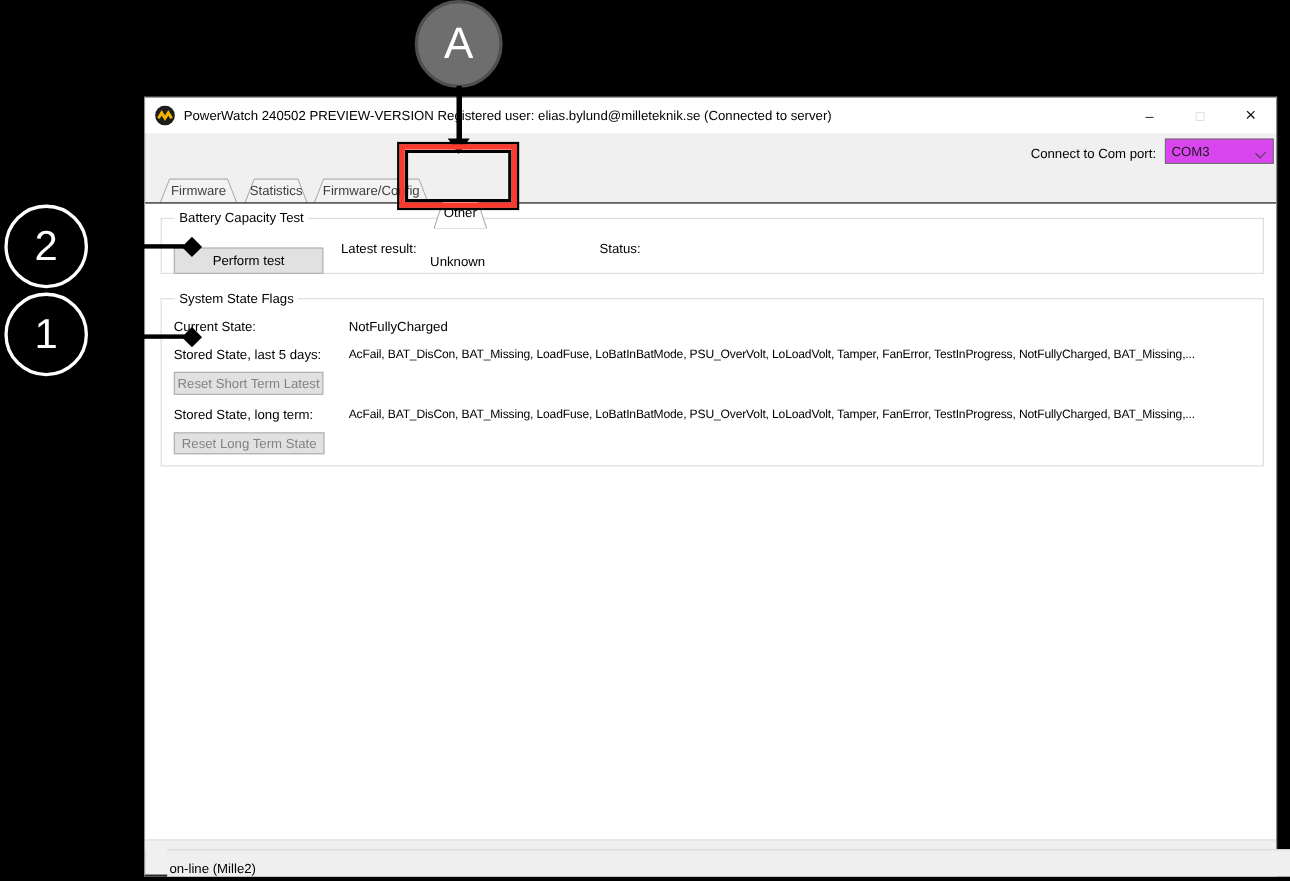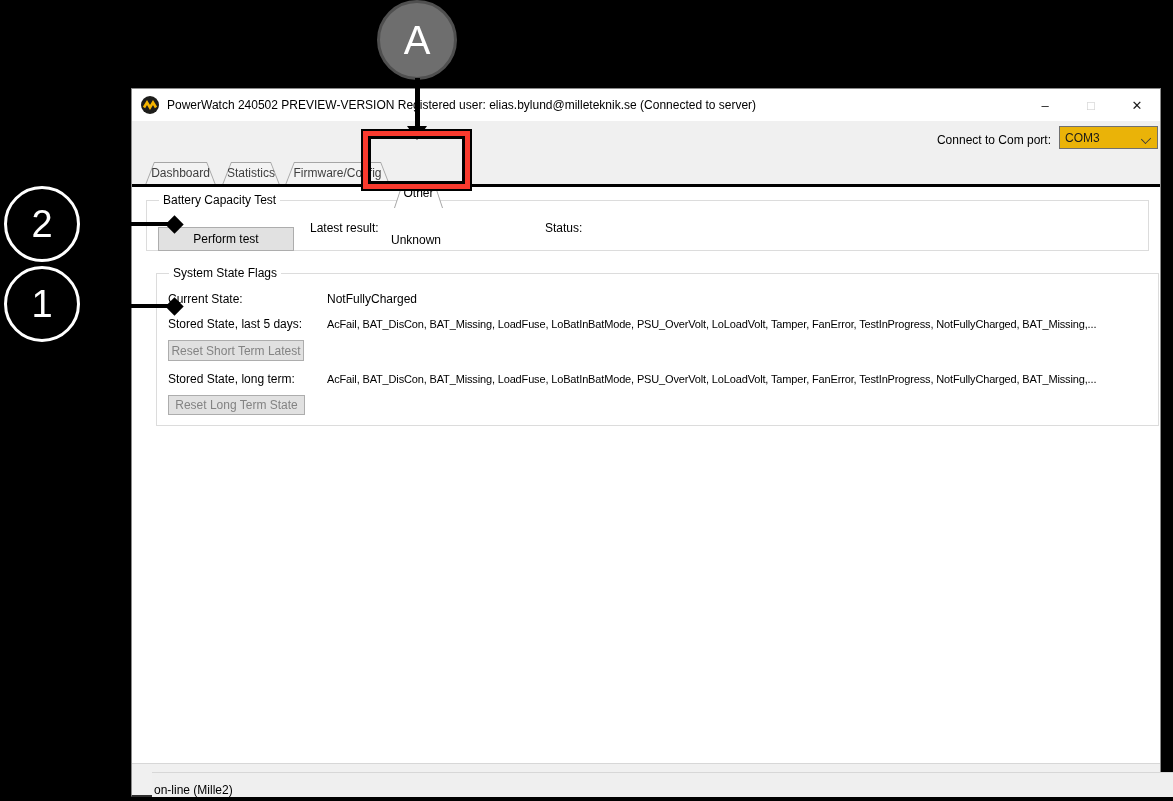--- a/index.html
+++ b/index.html
@@ -13,37 +13,37 @@
   
   .titlebar{position:absolute;left:0;top:0;width:100%;height:32px;background:#fff;display:flex;align-items:center;}
   .appicon{width:18px;height:18px;margin-left:9px;flex:0 0 auto;}
   .titletext{margin-left:8px;white-space:nowrap;font-size:12px;color:#000;}
   .winbtns{position:absolute;right:0;top:0;height:32px;display:flex;}
   .winbtn{width:46px;height:32px;display:flex;align-items:center;justify-content:center;font-size:13px;color:#1a1a1a;}
   .winbtn.max{color:#c9c9c9;}
 
   
   .comlabel{position:absolute;top:44px;right:109px;font-size:12px;color:#000;white-space:nowrap;}
-  .combobox{position:absolute;top:37px;right:2px;width:99px;height:23px;background:#eab308;border:1px solid #707070;
+  .combobox{position:absolute;top:37px;right:2px;width:99px;height:23px;background:#d946ef;border:1px solid #707070;
             box-sizing:border-box;display:flex;align-items:center;padding-left:5px;}
   .combobox .chev{position:absolute;right:7px;top:8px;width:7px;height:7px;border-left:1.6px solid #3a3a3a;
                   border-bottom:1.6px solid #3a3a3a;transform:rotate(-45deg) scale(1,.8);}
 
   
   .tab{position:absolute;height:23px;top:73px;}
   .tab .shape{position:absolute;inset:0;clip-path:polygon(9px 0,calc(100% - 9px) 0,100% 100%,0 100%);background:#a6a6a6;}
   .tab .shape::after{content:"";position:absolute;inset:1px 1px 0 1px;
                      clip-path:polygon(8.5px 0,calc(100% - 8.5px) 0,100% 100%,0 100%);background:#f3f3f3;}
   .tab .lbl{position:relative;display:block;text-align:center;line-height:23px;color:#3f3f3f;z-index:1;}
   .tab.selected{top:70px;height:27px;z-index:3;}
   .tab.selected .shape::after{background:#fff;}
   .tab.selected .lbl{line-height:25px;color:#000;}
 
   
-  .tabpage{position:absolute;left:0;top:95px;width:100%;height:579px;background:#fff;border-top:3px solid #000000;box-sizing:border-box;z-index:1;}
+  .tabpage{position:absolute;left:0;top:95px;width:100%;height:579px;background:#fff;border-top:1px solid #000000;box-sizing:border-box;z-index:1;}
 
   
   .groupbox{position:absolute;border:1px solid #dcdcdc;box-sizing:border-box;}
   .groupbox .legend{position:absolute;top:-8px;left:12px;background:#fff;padding:0 4px;color:#000;white-space:nowrap;}
 
   .btn{position:absolute;background:#e1e1e1;border:1px solid #adadad;box-sizing:border-box;
        display:flex;align-items:center;justify-content:center;color:#000;font-size:12px;}
   .btn.disabled{color:#838383;}
 
   .lbl-static{position:absolute;white-space:nowrap;color:#000;}
@@ -96,21 +96,21 @@
     </div>
 
     <span class="comlabel">Connect to Com port:</span>
     <div class="combobox">
       <span>COM3</span>
       <span class="chev"></span>
     </div>
 
     <div class="tab" style="left:13px;width:71px;">
       <span class="shape"></span>
-      <span class="lbl">Dashboard</span>
+      <span class="lbl">Firmware</span>
     </div>
     <div class="tab" style="left:90px;width:58px;">
       <span class="shape"></span>
       <span class="lbl">Statistics</span>
     </div>
     <div class="tab" style="left:153px;width:105px;">
       <span class="shape"></span>
       <span class="lbl">Firmware/Config</span>
     </div>
     <div class="tab selected" style="left:262px;width:49px;margin-top:22px;">
@@ -121,21 +121,21 @@
     <div class="tabpage">
 
       <div class="groupbox" style="left:14px;top:13px;width:1003px;height:51px;">
         <span class="legend">Battery Capacity Test</span>
         <div class="btn" style="left:11px;top:15px;width:136px;height:24px;margin-top:11px;">Perform test</div>
         <span class="lbl-static" style="left:163px;top:20px;">Latest result:</span>
         <span class="lbl-static" style="left:244px;top:32px;">Unknown</span>
         <span class="lbl-static" style="left:398px;top:20px;">Status:</span>
       </div>
 
-      <div class="groupbox" style="left:24px;top:86px;width:1003px;height:153px;">
+      <div class="groupbox" style="left:14px;top:86px;width:1003px;height:153px;">
         <span class="legend">System State Flags</span>
 
         <span class="lbl-static" style="left:11px;top:18px;">Current State:</span>
         <span class="lbl-static" style="left:170px;top:18px;">NotFullyCharged</span>
 
         <span class="lbl-static" style="left:11px;top:43px;">Stored State, last 5 days:</span>
         <span class="lbl-static flags-value" style="left:170px;top:44px;">AcFail, BAT_DisCon, BAT_Missing, LoadFuse, LoBatInBatMode, PSU_OverVolt, LoLoadVolt, Tamper, FanError, TestInProgress, NotFullyCharged, BAT_Missing,...</span>
 
         <div class="btn disabled" style="left:11px;top:66px;width:136px;height:21px;">Reset Short Term Latest</div>
 

